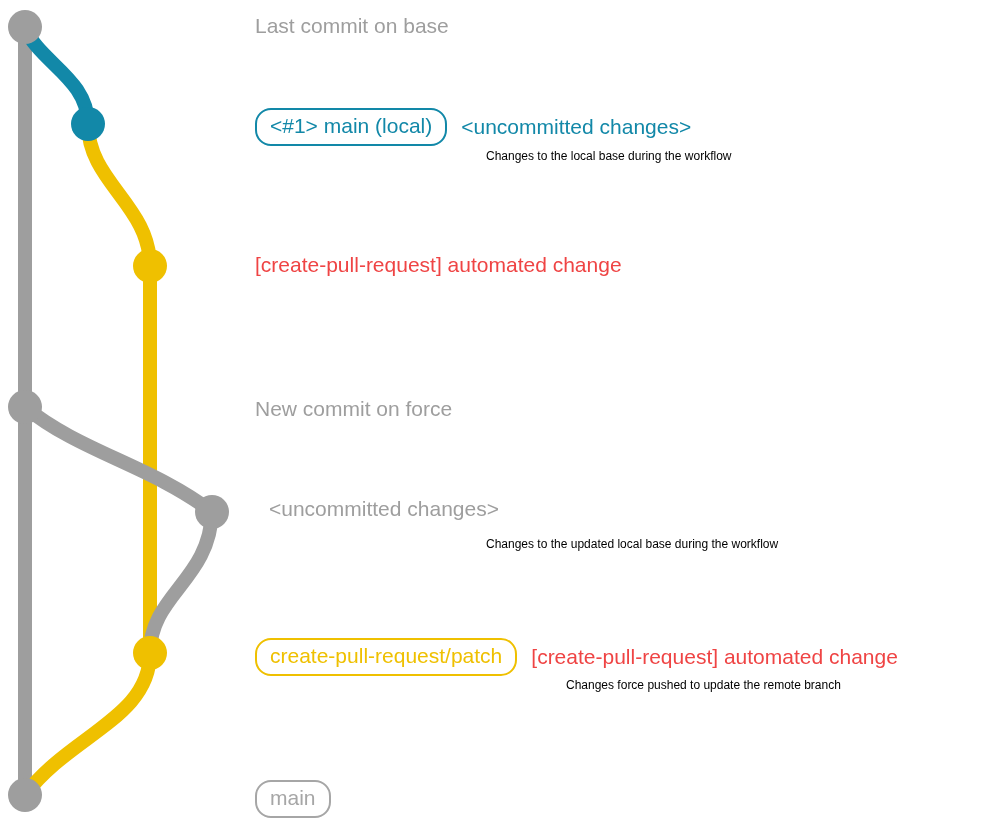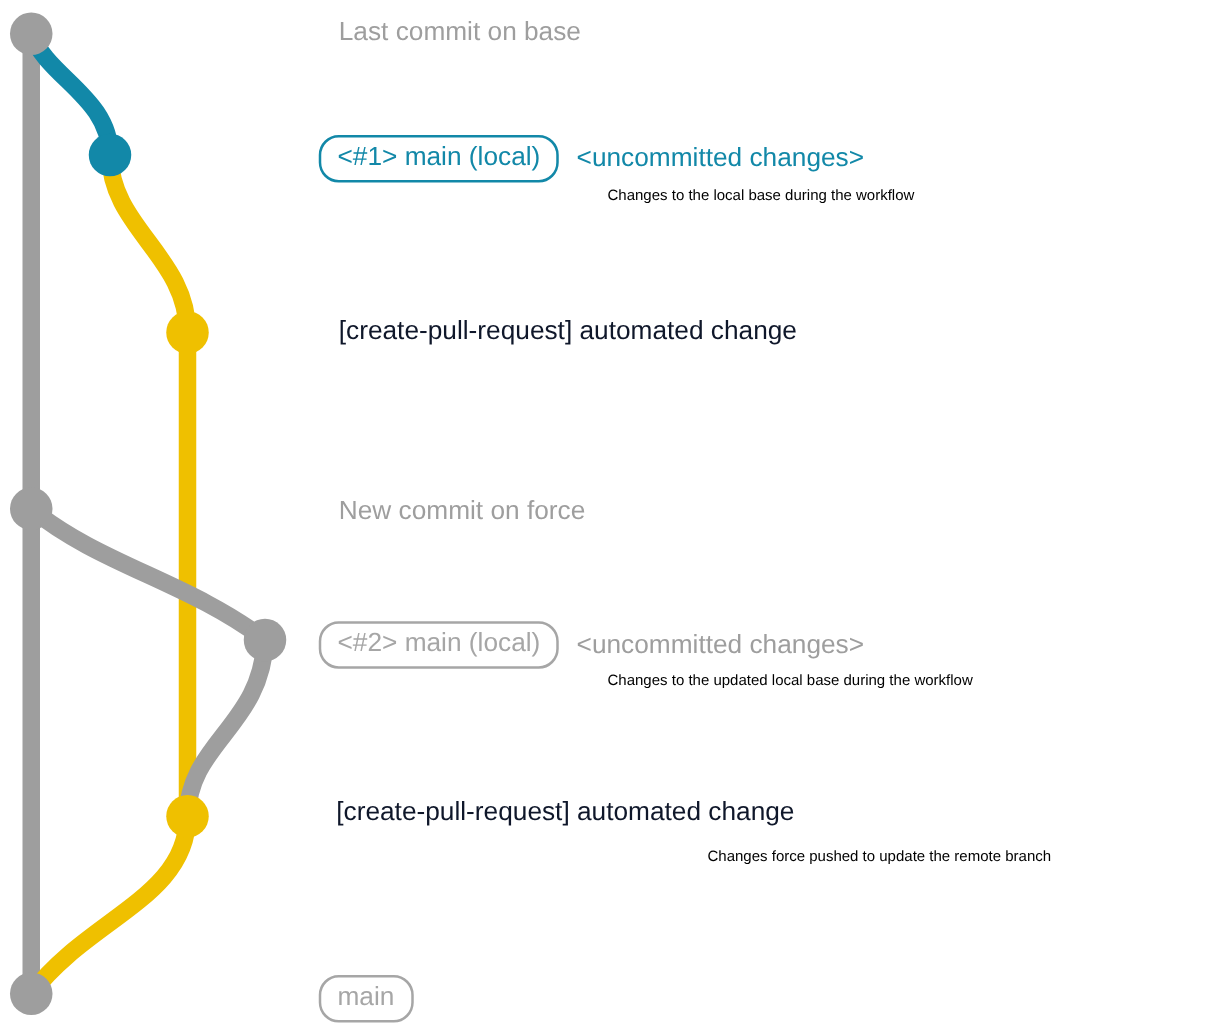--- a/index.html
+++ b/index.html
@@ -45,22 +45,22 @@
   .badge.teal  { border-color: #1288a8; color: #1288a8; }
   .badge.gray  { border-color: #a6a6a6; color: #a6a6a6; }
   .badge.yellow{ border-color: #efc000; color: #efc000; }
   .subject {
     font-size: 21px;
     line-height: 24px;
     margin-left: 14px;
   }
   .subject.teal   { color: #1288a8; }
   .subject.gray   { color: #9e9e9e; }
-  .subject.yellow { color: #0f172a; }
-  .subject.nomargin { margin-left: 16px; }
+  .subject.yellow { color: #ef4444; }
+  .subject.nomargin { margin-left: 0; }
   .desc {
     position: absolute;
     font-family: Liberation Sans, sans-serif;
     font-size: 12px;
     line-height: 20px;
     color: #000000;
     white-space: nowrap;
   }
 </style>
 </head>
@@ -109,26 +109,26 @@
 
   <div class="row" style="left:255px; top:253px;">
     <span class="subject yellow nomargin">[create-pull-request] automated change</span>
   </div>
 
   <div class="row" style="left:255px; top:397px;">
     <span class="subject gray nomargin">New commit on force</span>
   </div>
 
   <div class="row" style="left:255px; top:497px;">
-    <span class="badge gray">&lt;#2&gt; main (local)</span>
     <span class="subject gray">&lt;uncommitted changes&gt;</span>
   </div>
   <div class="desc" style="left:486px; top:534px;">Changes to the updated local base during the workflow</div>
 
   <div class="row" style="left:255px; top:638px;">
+    <span class="badge yellow">create-pull-request/patch</span>
     <span class="subject yellow">[create-pull-request] automated change</span>
   </div>
   <div class="desc" style="left:566px; top:675px;">Changes force pushed to update the remote branch</div>
 
   <div class="row" style="left:255px; top:780px;">
     <span class="badge gray">main</span>
   </div>
 
 </div>
 

